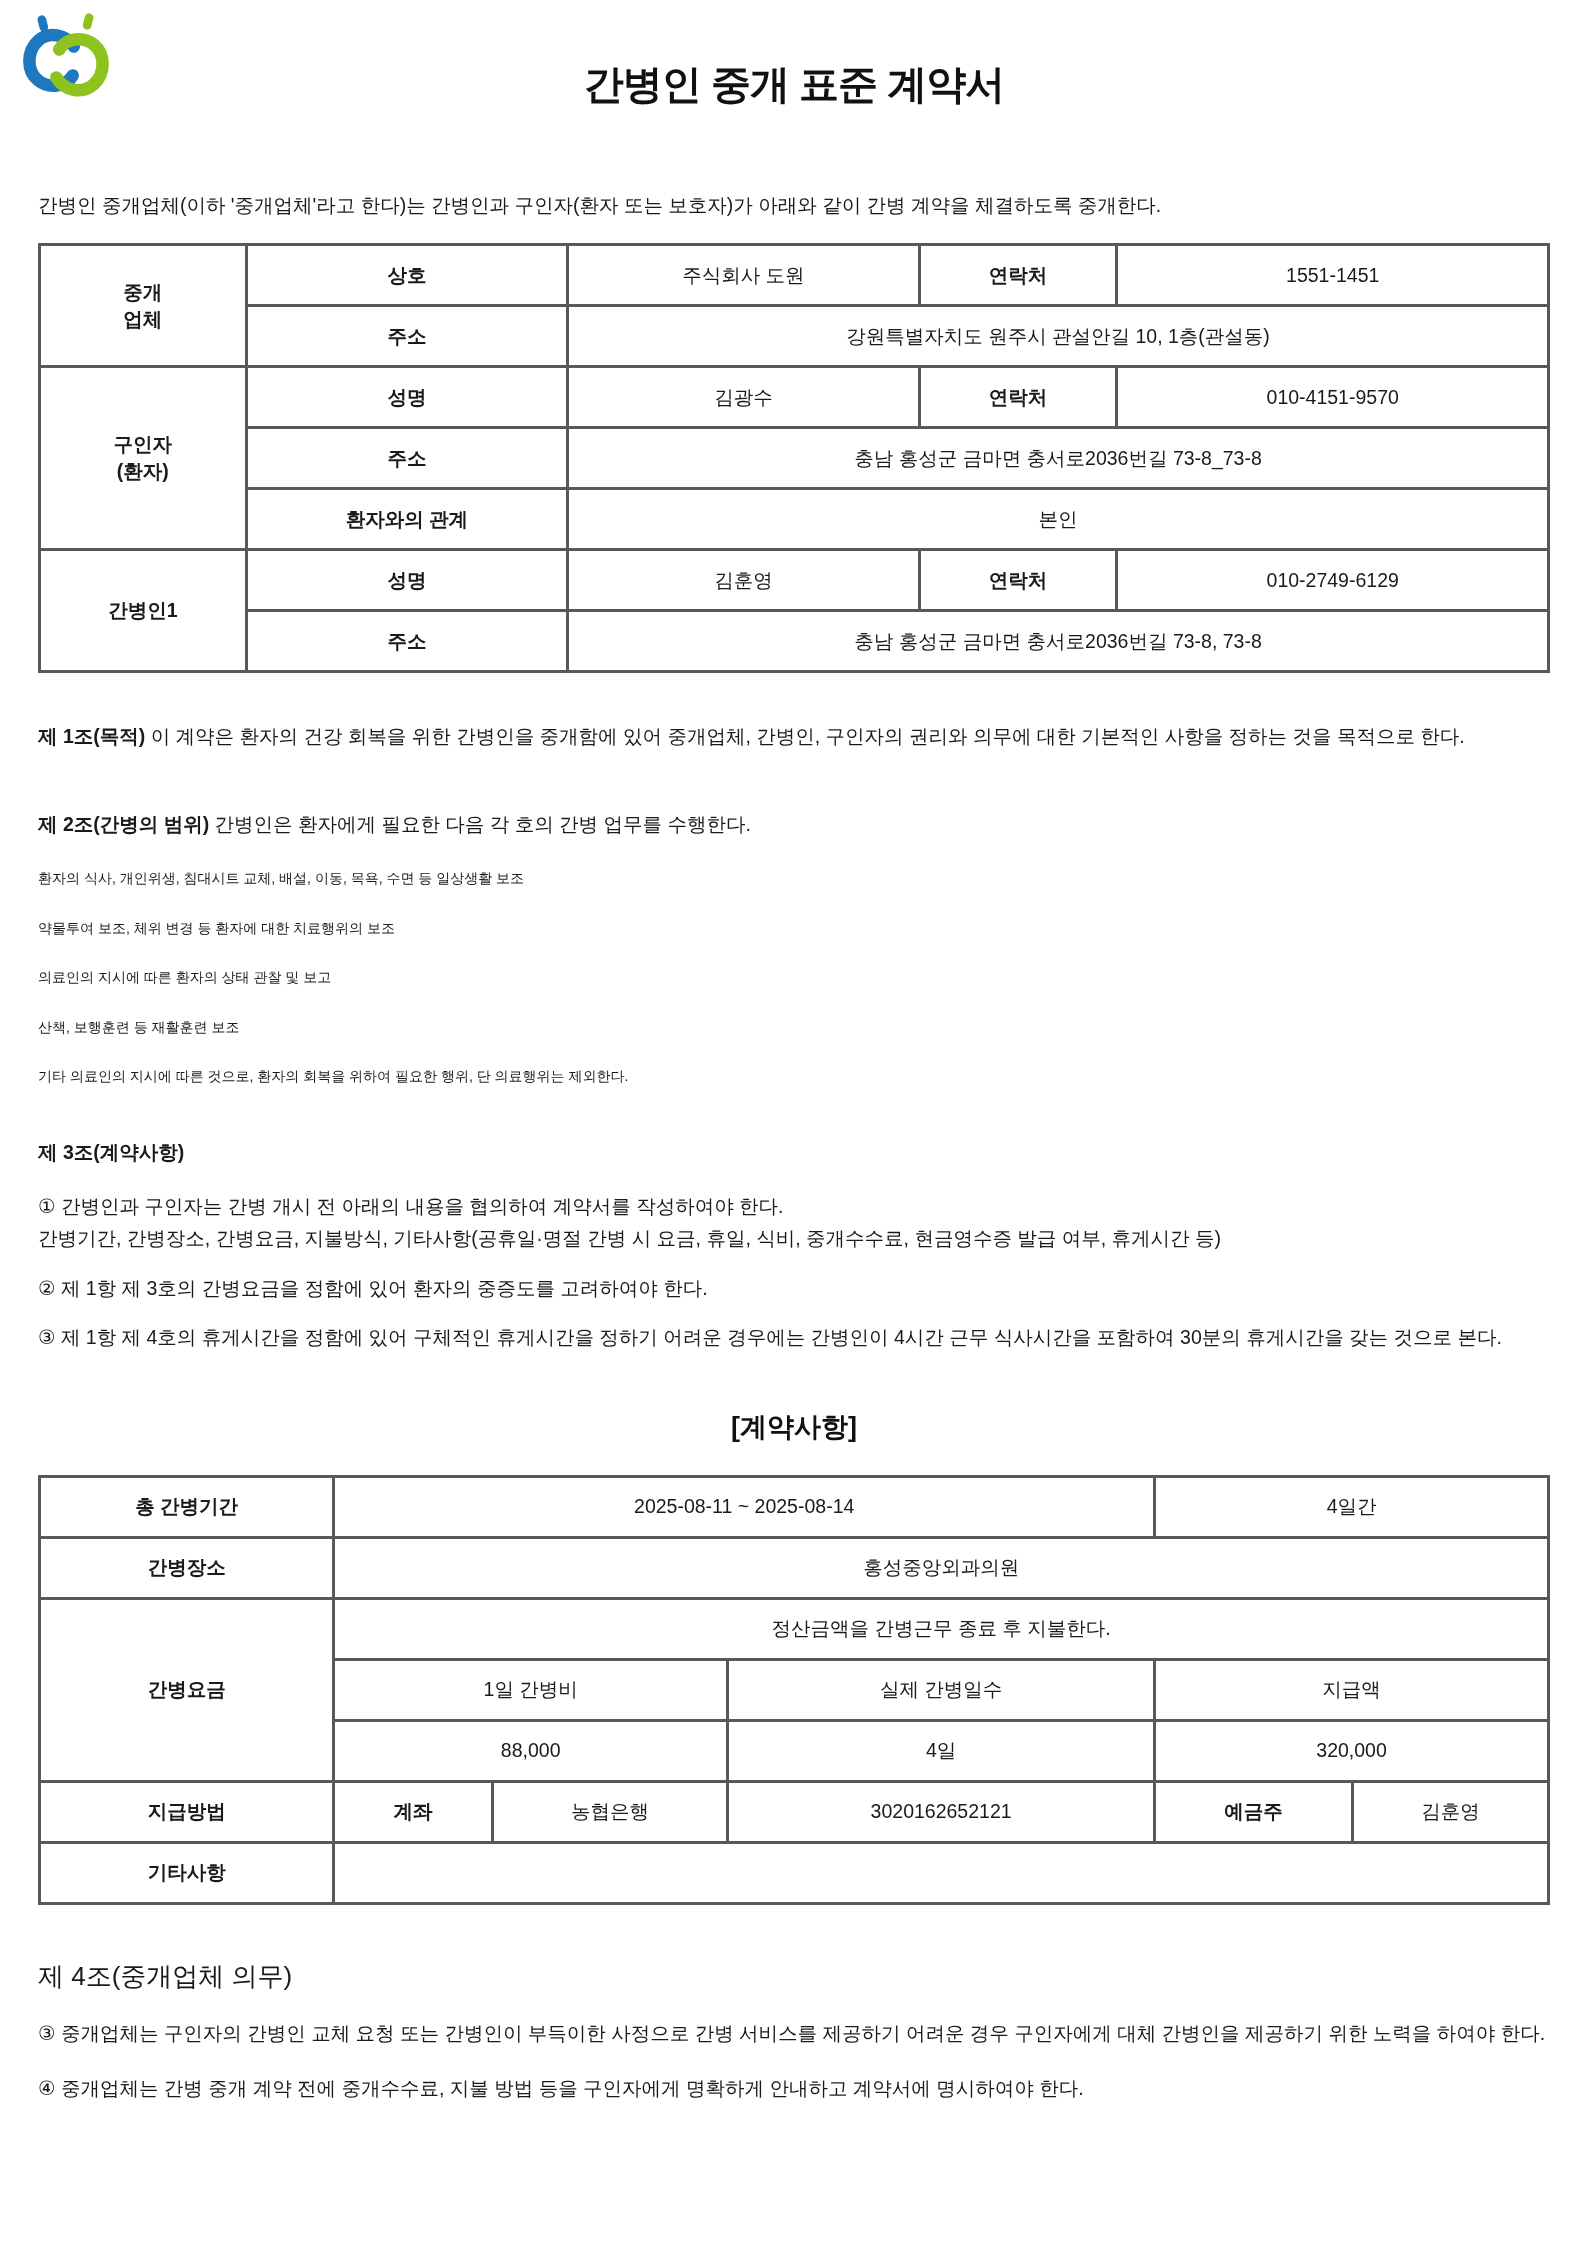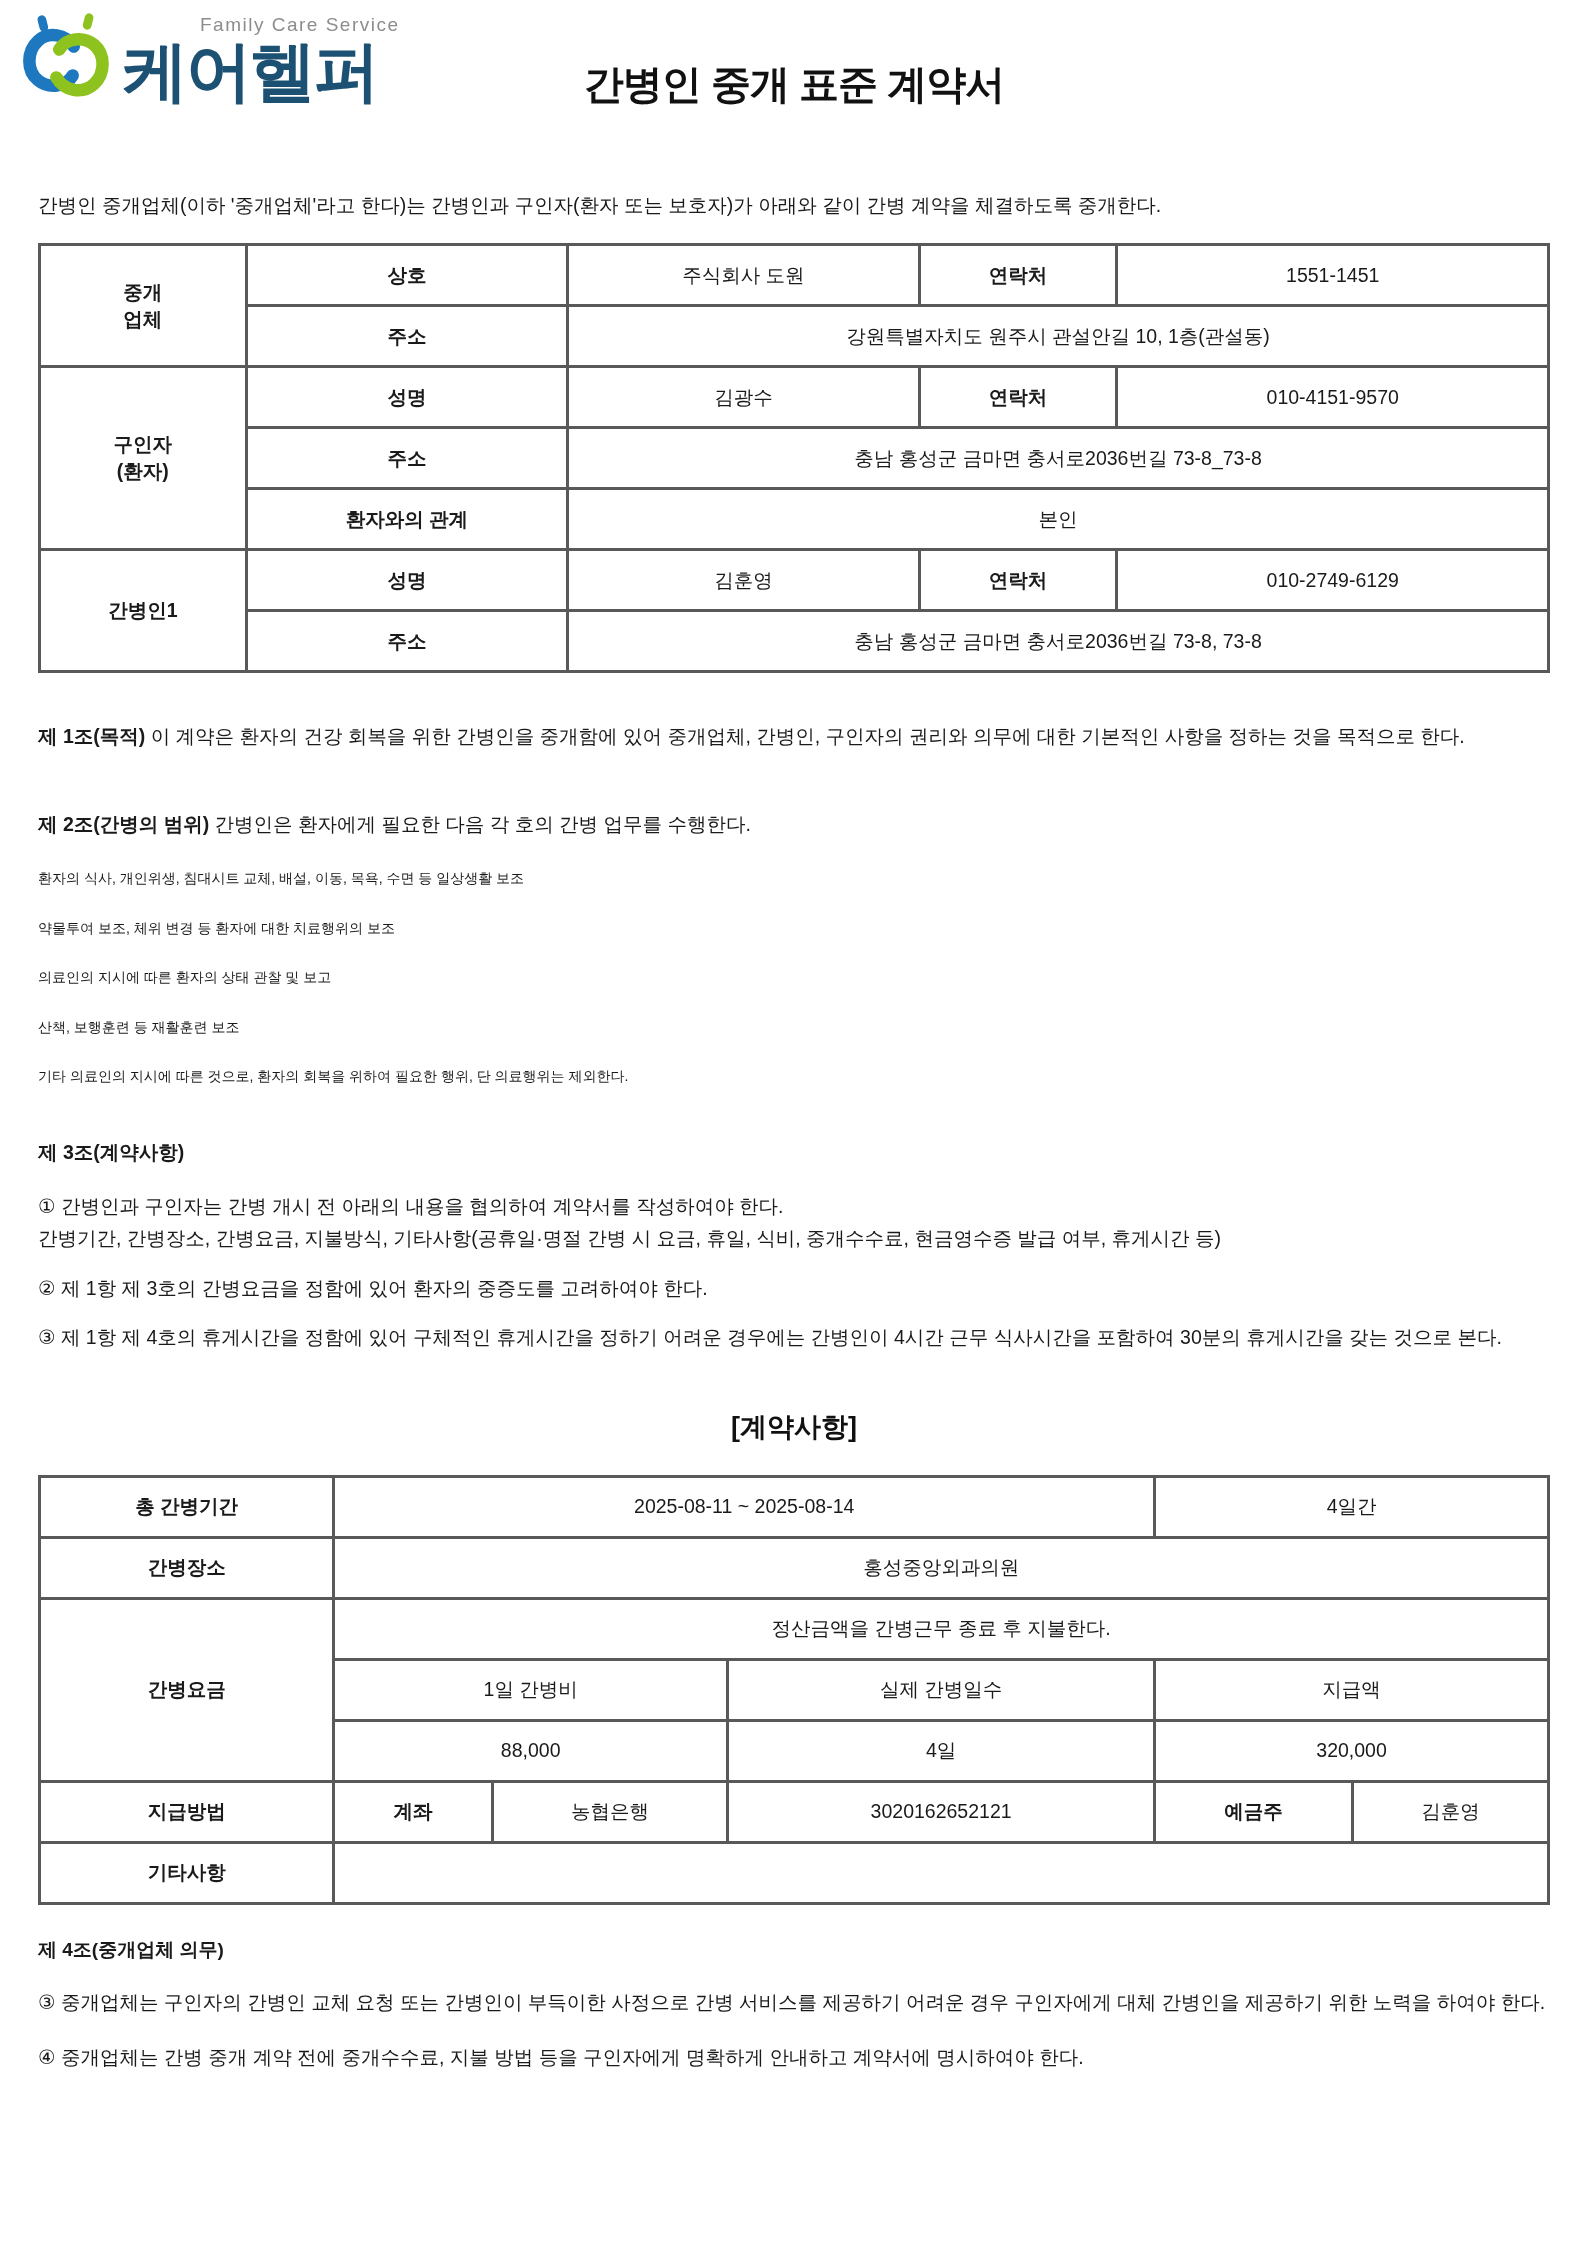--- a/index.html
+++ b/index.html
@@ -52,44 +52,40 @@
   .a2-item { margin-top: 27px; font-size: 14px; line-height: 1.6; }
   .a3-hd { margin-top: 52px; font-size: 19.5px; font-weight: bold; }
   .a3-c1 { margin-top: 24px; font-size: 19.5px; line-height: 1.65; }
   .a3-c { margin-top: 17px; font-size: 19.5px; line-height: 1.65; }
 
   .contract-title {
     margin-top: 56px; text-align: center;
     font-size: 27px; font-weight: bold; color: #111;
   }
 
-  .a4-hd { margin-top: 32px; font-size: 19px; font-weight: bold; }
+  .a4-hd { margin-top: 54px; font-size: 26px; font-weight: normal; }
   .a4-c { margin-top: 24px; font-size: 19.5px; line-height: 1.6; }
 </style>
 </head>
 <body>
 
 <div class="page">
 
   <div class="header">
     <div class="logo">
       <svg class="logo-icon" viewBox="0 0 110 112" xmlns="http://www.w3.org/2000/svg">
 
         <path d="M31,12 L33,20" stroke="#1e78bf" stroke-width="9" stroke-linecap="round" fill="none"></path>
 
         <path d="M80,10 L78,18" stroke="#8dc21f" stroke-width="9" stroke-linecap="round" fill="none"></path>
 
         <path d="M64,40 C56,27 38,24 27,34 C15,45 15,65 27,75 C38,84 56,82 63,70" stroke="#1e78bf" stroke-width="13" stroke-linecap="round" fill="none"></path>
 
         <path d="M46,72 C54,86 73,90 85,79 C97,68 97,48 85,38 C74,29 56,31 49,43" stroke="#8dc21f" stroke-width="13" stroke-linecap="round" fill="none"></path>
       </svg>
-      <div class="logo-text">
-        <div class="tagline">Family Care Service</div>
-        <div class="brand">케어헬퍼</div>
-      </div>
     </div>
     <div class="doc-title">간병인 중개 표준 계약서</div>
   </div>
 
   <div class="content">
 
     <p class="intro">간병인 중개업체(이하 '중개업체'라고 한다)는 간병인과 구인자(환자 또는 보호자)가 아래와 같이 간병 계약을 체결하도록 중개한다.</p>
 
     <table class="parties-table">
       <colgroup>

